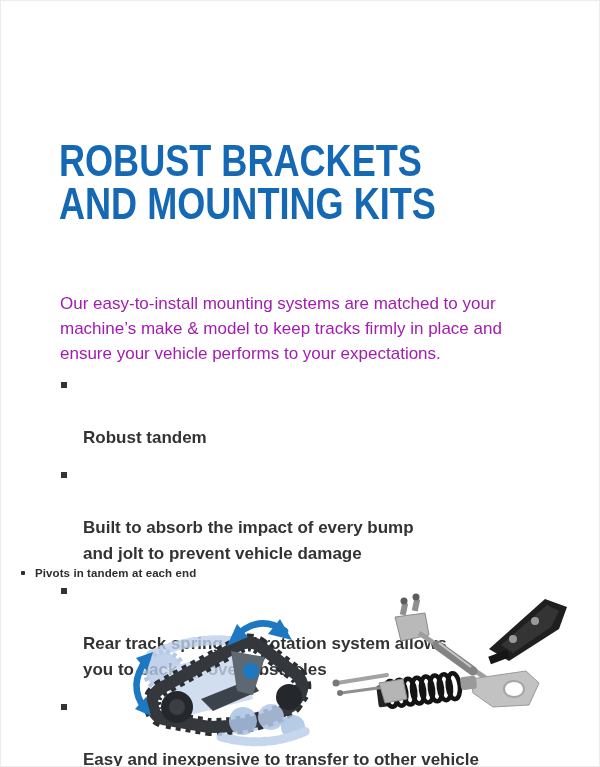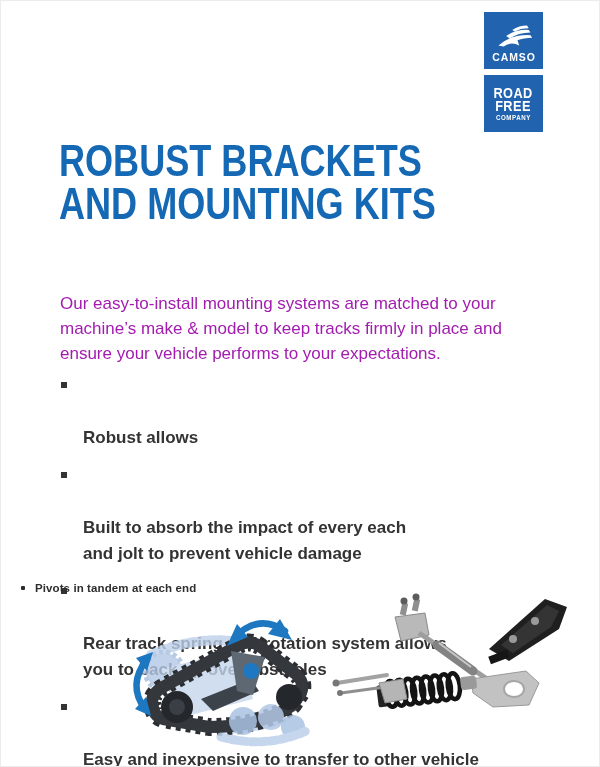--- a/index.html
+++ b/index.html
@@ -47,66 +47,51 @@
   .features li{
     position:relative; padding-left:23px; margin-bottom:12px;
     font-size:17px; line-height:26px; font-weight:bold; color:#333;
     white-space:pre-line;
   }
   .sq{
     position:absolute; left:1px; top:9px; width:6px; height:6px; background:#333;
   }
   
   .caption{
-    position:absolute; left:20px; top:581px; display:flex; align-items:center;
+    position:absolute; left:20px; top:566px; display:flex; align-items:center;
     font-size:11.5px; font-weight:bold; color:#2e2e2e; letter-spacing:.1px;
   }
   .dot{width:4px; height:4px; background:#2e2e2e; border-radius:1px; margin-right:10px;}
   
   .track-illo{position:absolute; left:100px; top:598px;}
   .hardware-illo{position:absolute; left:320px; top:586px;}
 </style>
 </head>
 <body>
 
 <div class="page">
 
-  <div class="logo-stack">
-    <div class="logo-box camso">
-      <svg width="42" height="26" viewBox="0 0 48 30">
-        <path d="M22 8 Q30 3 39 3 L41 6 Q31 6 25 10 Z" fill="#ffffff"></path>
-        <path d="M15 15 Q27 7 41 8 L43 11 Q29 11 19 18 Z" fill="#ffffff"></path>
-        <path d="M6 26 Q20 13 43 14 L45 17 Q35 17 28 20 L30 26 Q21 21 12 27 Z" fill="#ffffff"></path>
-      </svg>
-      <div class="camso-word">CAMSO</div>
-    </div>
-    <div class="logo-box roadfree">
-      <div class="rf-line">ROAD</div>
-      <div class="rf-line">FREE</div>
-      <div class="rf-company">COMPANY</div>
-    </div>
-  </div>
 
   <h1 class="heading">
     <div>ROBUST BRACKETS</div>
     <div>AND MOUNTING KITS</div>
   </h1>
 
   <p class="intro">Our easy-to-install mounting systems are matched to your
 machine’s make &amp; model to keep tracks firmly in place and
 ensure your vehicle performs to your expectations.</p>
 
   <ul class="features">
     <li>
       <span class="sq"></span>
-      <span>Robust allows</span>
-    </li>
-    <li>
-      <span class="sq"></span>
-      <span>Built to absorb the impact of every each
+      <span>Robust tandem</span>
+    </li>
+    <li>
+      <span class="sq"></span>
+      <span>Built to absorb the impact of every bump
 and jolt to prevent vehicle damage</span>
     </li>
     <li>
       <span class="sq"></span>
       <span>Rear track spring anti-rotation system allows
 you to back up over obstacles</span>
     </li>
     <li>
       <span class="sq"></span>
       <span>Easy and inexpensive to transfer to other vehicle

